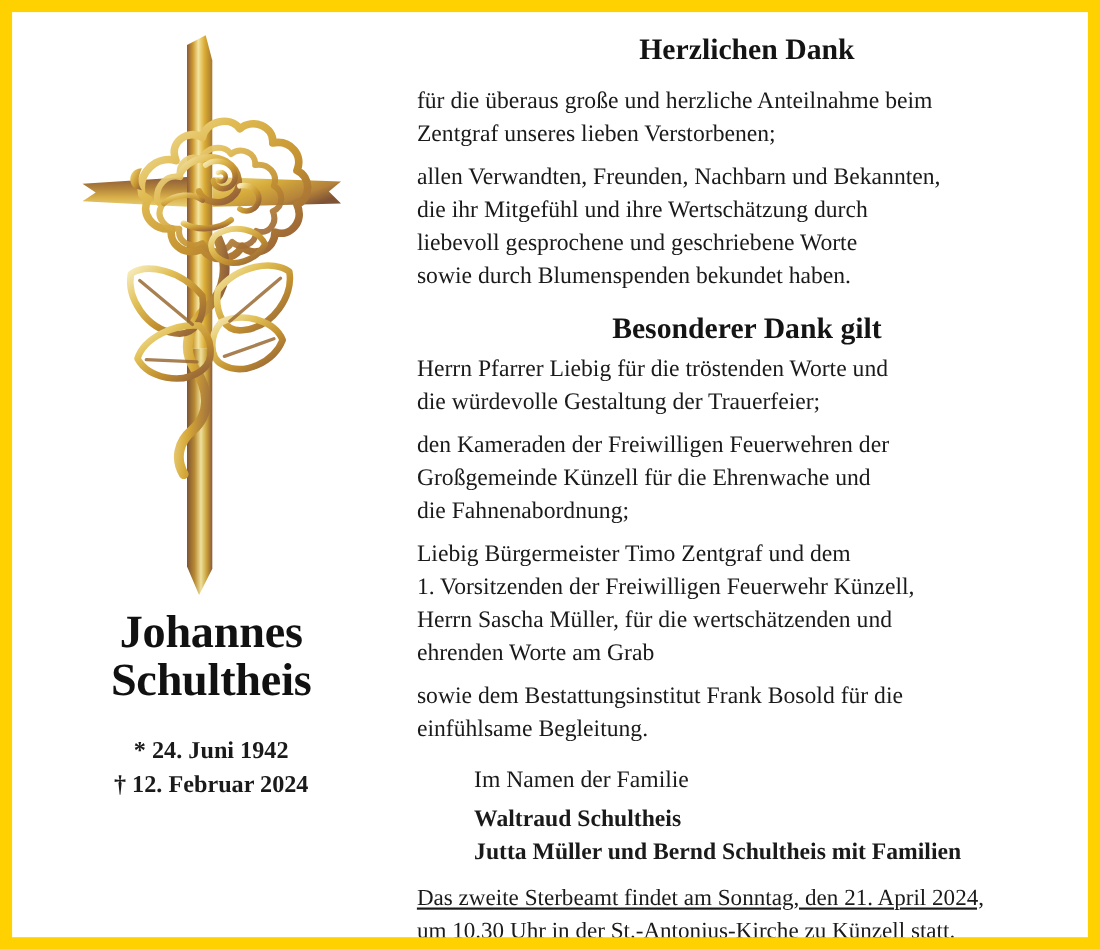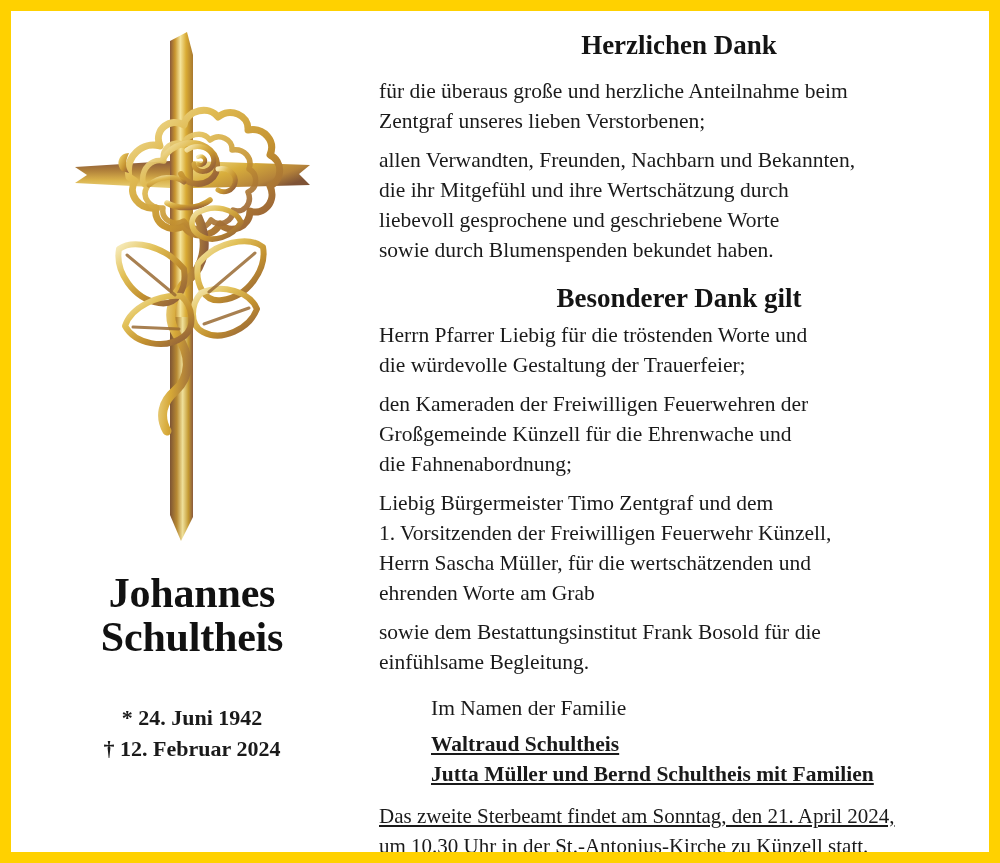--- a/index.html
+++ b/index.html
@@ -29,21 +29,20 @@
 
   
   .left-col {
     width: 362px;
     flex: 0 0 362px;
     box-sizing: border-box;
     display: flex;
     flex-direction: column;
     align-items: center;
     padding-top: 6px;
-    gap: 18px;
   }
   .emblem {
     width: 250px;
     height: 530px;
     display: block;
   }
   .deceased-name {
     text-align: center;
     font-weight: bold;
     font-size: 42px;
@@ -90,21 +89,21 @@
     font-size: 21.5px;
     line-height: 30px;
     margin: 16px 0 6px 52px;
   }
   .family-names {
     font-size: 21.5px;
     font-weight: bold;
     line-height: 30px;
     margin: 0 0 12px 52px;
   }
-  .family-names .ln { display: block; white-space: nowrap; text-decoration: underline; }
+  .family-names .ln { display: block; white-space: nowrap; }
   .closing {
     font-size: 21px;
     line-height: 30px;
     margin: 10px 0 0 0;
     text-decoration: underline;
   }
   .closing .ln { display: block; white-space: nowrap; }
 </style>
 </head>
 <body>

